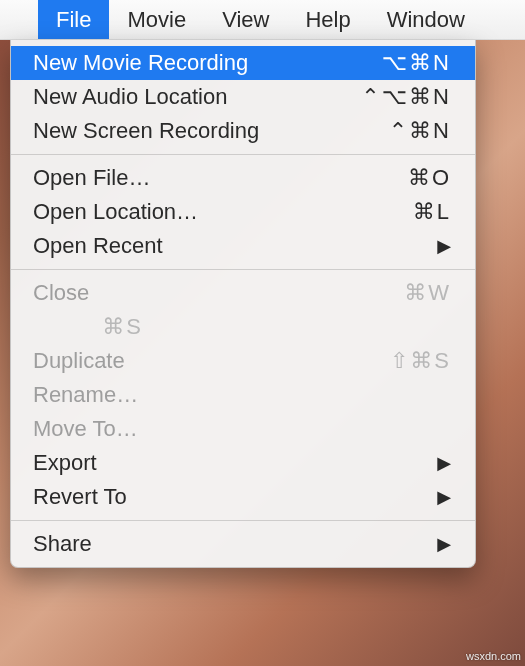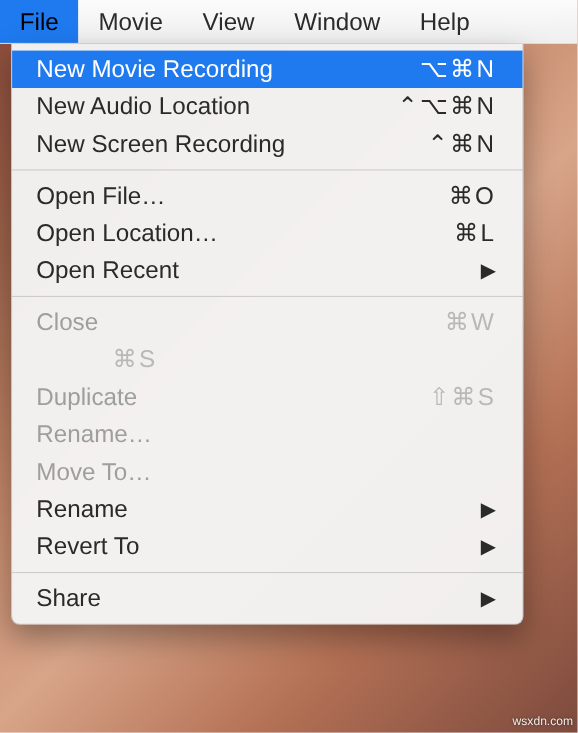--- a/index.html
+++ b/index.html
@@ -23,21 +23,22 @@
     color: #2b2b2b;
   }
   .menubar .item {
     display: flex;
     align-items: center;
     padding: 0 18px;
     cursor: default;
   }
   .menubar .item.active {
     background: #1f7af0;
-    color: #000000;
+    color: #ffffff;
+    margin-left: 38px;
   }
 
   
   .menu {
     position: absolute;
     top: 40px;
     left: 10px;
     width: 466px;
     background: rgba(244,244,244,.97);
     border: 1px solid rgba(0,0,0,.18);
@@ -92,24 +93,24 @@
     <div class="item active">
       <span>File</span>
     </div>
     <div class="item">
       <span>Movie</span>
     </div>
     <div class="item">
       <span>View</span>
     </div>
     <div class="item">
-      <span>Window</span>
+      <span>Help</span>
     </div>
     <div class="item">
-      <span>Help</span>
+      <span>Window</span>
     </div>
   </div>
 
 <div class="menu" id="menu">
     <div class="row highlight">
       <span class="label">New Movie Recording</span>
       <span class="sc">⌥⌘N</span>
     </div>
     <div class="row">
       <span class="label">New Audio Location</span>
@@ -144,21 +145,21 @@
       <span class="label">Duplicate</span>
       <span class="sc">⇧⌘S</span>
     </div>
     <div class="row disabled">
       <span class="label">Rename…</span>
     </div>
     <div class="row disabled">
       <span class="label">Move To…</span>
     </div>
     <div class="row">
-      <span class="label">Rename</span>
+      <span class="label">Export</span>
       <span class="sub">▶</span>
     </div>
     <div class="row">
       <span class="label">Revert To</span>
       <span class="sub">▶</span>
     </div>
     <div class="sep"></div>
     <div class="row">
       <span class="label">Share</span>
       <span class="sub">▶</span>

